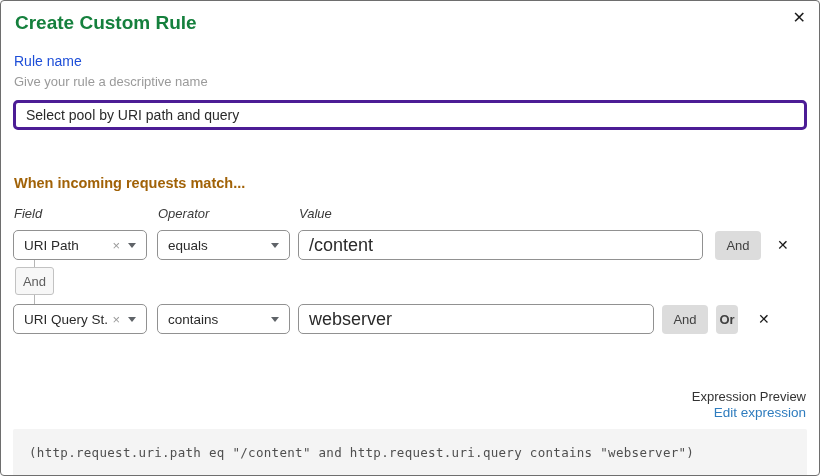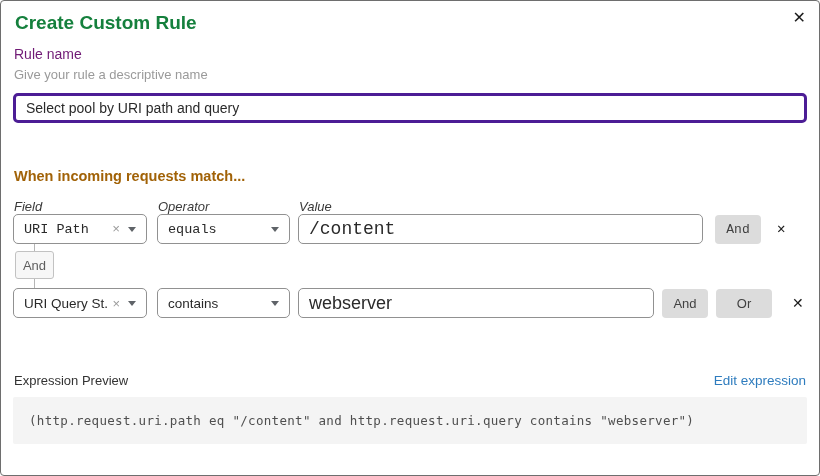--- a/index.html
+++ b/index.html
@@ -19,39 +19,39 @@
     background:none; border:none; cursor:pointer;
     font-size:16px; font-weight:700; color:#1a1a1a;
     line-height:1; padding:4px;
     font-family:inherit;
   }
   .dialog-title {
     margin:10px 14px 0;
     font-size:19px; font-weight:700; color:#15803d;
     line-height:23px;
   }
-  .rule-label { margin:12px 13px 0; font-size:14px; color:#701a75; line-height:16px; }
+  .rule-label { margin:19px 13px 0; font-size:14px; color:#1d4ed8; line-height:16px; }
   .rule-sub   { margin:5px 13px 0;  font-size:13px; color:#9a9a9a; line-height:16px; }
   .text-input {
     display:block;
     margin:10px 12px 0; padding:0 10px;
     width:calc(100% - 24px); height:30px;
     border:3px solid #4c1d95; border-radius:5px;
     font-size:14px; color:#2a2a2a;
     font-family:inherit;
     outline:none; background:#fff;
   }
   .section-heading { margin:45px 13px 0; font-size:14.5px; font-weight:700; color:#a16207; line-height:17px; }
 
   .col-labels { display:flex; margin:14px 0 0 13px; font-size:13px; color:#3a3a3a; line-height:15px;font-style:italic; }
   .col-label-field { width:144px; }
   .col-label-operator { width:141px; }
 
   .cond-row { display:flex; align-items:center; margin:0 12px; height:30px; }
-  .row-1 { margin-top:0;font-family:Liberation Mono, monospace; }
+  .row-1 { margin-top:9px; }
 
   .select-box {
     position:relative; display:flex; align-items:center;
     height:30px; padding:0 10px;
     border:1px solid #919191; border-radius:5px;
     background:#fff; cursor:pointer;
     font-size:13.5px; color:#2a2a2a;
   }
   .select-field { width:134px; }
   .select-operator { width:133px; margin-left:10px; }
@@ -73,21 +73,21 @@
   .value-1 { width:405px; }
   .value-2 { width:356px; }
 
   .conj-btn {
     height:29px; border:none; border-radius:4px;
     background:#dcdcdc; color:#414141;
     font-size:13px; font-family:inherit; cursor:pointer;
     padding:0;
   }
   .and-btn { width:46px; }
-  .or-btn  { width:56px; }
+  .or-btn  { width:22px;font-weight:bold; }
   .row-1 .and-btn { margin-left:12px; }
   .row-2 .and-btn { margin-left:8px; }
   .or-btn { margin-left:8px; }
   .delete-x {
     background:none; border:none; cursor:pointer;
     font-size:14px; font-weight:700; color:#1a1a1a;
     padding:0; line-height:1; font-family:inherit;
   }
   .row-1 .delete-x { margin-left:16px; }
   .row-2 .delete-x { margin-left:20px; }
@@ -101,20 +101,21 @@
     position:absolute; left:2px; top:7px;
     width:39px; height:28px;
     background:#f7f7f7; border:1px solid #c2c2c2; border-radius:3px;
     display:flex; align-items:center; justify-content:center;
     font-size:13px; color:#5e5e5e;
   }
 
   .expr-head {
     display:flex; justify-content:space-between; align-items:flex-end;
     margin:55px 13px 0;
+    flex-direction:column;
   }
   .expr-label { font-size:13px; color:#333; line-height:16px; }
   .expr-link  { font-size:13.5px; color:#2e7cbe; text-decoration:none; line-height:16px; cursor:pointer; }
   .expr-code {
     margin:8px 12px 0; height:47px;
     background:#f4f4f4; border-radius:2px;
     display:flex; align-items:center;
     padding:0 16px;
     font-family:"DejaVu Sans Mono","Liberation Mono",monospace;
     font-size:12.5px; color:#4f4f4f;

